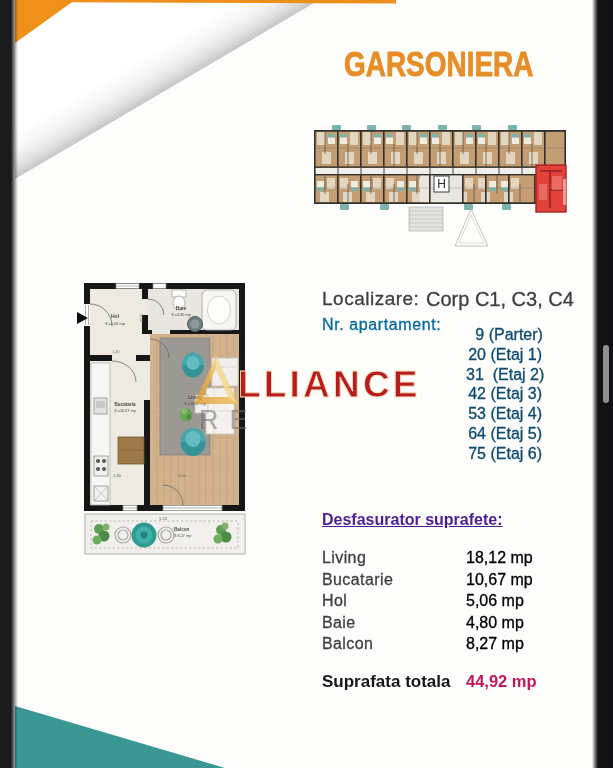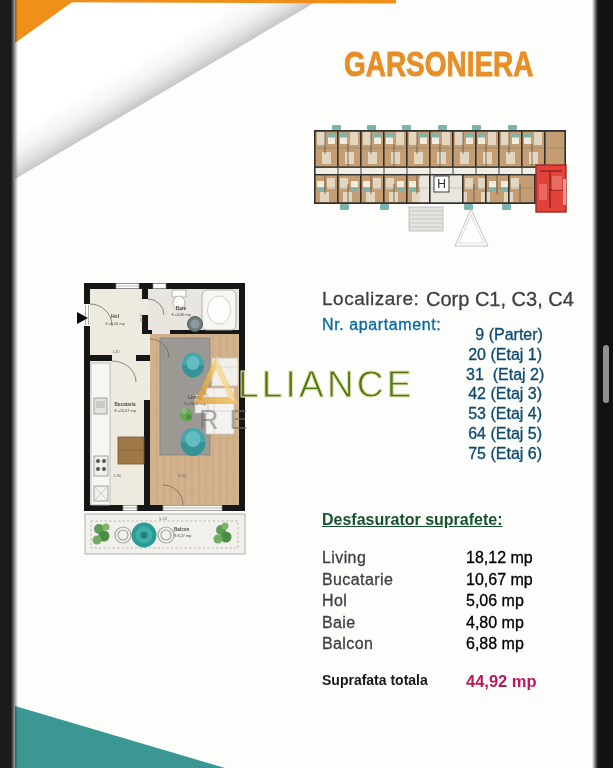--- a/index.html
+++ b/index.html
@@ -397,55 +397,55 @@
       <stop offset="0" stop-color="#dd9426"></stop>
       <stop offset="0.5" stop-color="#f0bc55"></stop>
       <stop offset="1" stop-color="#f8dc94"></stop>
     </linearGradient>
   </defs>
   <g opacity="0.78">
     <path d="M26,6 L48,54 L4,54 Z M26,19 L38.5,47 L13.5,47 Z" fill="url(#gold)" fill-rule="evenodd"></path>
     <polygon points="26,6 31,17 42,44 48,54 38.5,47 26,19" fill="#f5d98e" opacity="0.9"></polygon>
   </g>
 </svg>
-<div class="abs" style="left:238px;top:364px;font-size:37px;font-weight:normal;color:#4d7c0f;-webkit-text-stroke:0.9px #f0e2bd;letter-spacing:3.2px;">LLIANCE</div>
+<div class="abs" style="left:238px;top:364px;font-size:37px;font-weight:bold;color:#b91c1c;-webkit-text-stroke:0.9px #f0e2bd;letter-spacing:3.2px;">LLIANCE</div>
 <div class="abs" style="left:199px;top:405px;font-size:27px;color:rgba(110,110,110,0.55);letter-spacing:11px;">RE</div>
 
 <div class="abs tx" style="left:322px;top:288px;font-size:19px;letter-spacing:0.5px;color:#3f3f41;">Localizare:</div>
 <div class="abs tx" style="left:426px;top:288px;font-size:20px;color:#3f3f41;">Corp C1, C3, C4</div>
 <div class="abs tx" style="left:322px;top:316px;font-size:16px;letter-spacing:0.6px;color:#0369a1;">Nr. apartament:</div>
 <div class="abs tx" style="left:466px;top:325px;font-size:16px;color:#0c4a6e;line-height:19.8px;text-align:center;">
   <div style="padding-left:8px;">9 (Parter)</div>
   <div>20 (Etaj 1)</div>
   <div>31&nbsp; (Etaj 2)</div>
   <div>42 (Etaj 3)</div>
   <div>53 (Etaj 4)</div>
   <div>64 (Etaj 5)</div>
   <div>75 (Etaj 6)</div>
 </div>
 
-<div class="abs" style="left:322px;top:511px;font-size:16px;font-weight:bold;color:#14532d;
+<div class="abs" style="left:322px;top:511px;font-size:16px;font-weight:bold;color:#4c1d95;
      text-decoration:underline;">Desfasurator suprafete:</div>
 
 <div class="abs tx" style="left:322px;top:547px;font-size:16px;letter-spacing:0.4px;color:#3f3f41;line-height:21.5px;">
   <div>Living</div>
     <div>Bucatarie</div>
     <div>Hol</div>
     <div>Baie</div>
     <div>Balcon</div>
 </div>
 <div class="abs tx" style="left:466px;top:547px;font-size:16px;color:#000000;line-height:21.5px;">
   <div>18,12 mp</div>
     <div>10,67 mp</div>
     <div>5,06 mp</div>
     <div>4,80 mp</div>
-    <div>6,88 mp</div>
+    <div>8,27 mp</div>
 </div>
 
-<div class="abs" style="left:322px;top:672px;font-size:14px;font-weight:bold;color:#17171a;">Suprafata totala</div>
+<div class="abs" style="left:322px;top:672px;font-size:17px;font-weight:bold;color:#17171a;">Suprafata totala</div>
 <div class="abs" style="left:466px;top:672px;font-size:16.5px;font-weight:bold;color:#be185d;">44,92 mp</div>
 
 <svg class="abs" style="left:0;top:700px" width="240" height="68" viewBox="0 0 240 68">
   <polygon points="15,6 225,68 15,68" fill="#3a9793"></polygon>
 </svg>
 
 <div class="abs" style="left:0;top:0;width:19px;height:768px;background:linear-gradient(90deg,#1a1a1c 0px,#1b1b1d 11px,rgba(27,27,29,0.55) 14px,rgba(27,27,29,0) 18px);"></div>
 <div class="abs" style="left:592px;top:0;width:21px;height:768px;background:linear-gradient(270deg,#121214 0px,#131315 15px,rgba(19,19,21,0.55) 18px,rgba(19,19,21,0) 21px);"></div>
 <div class="abs" style="left:603px;top:345px;width:6px;height:58px;background:#8e8e93;border-radius:3px;"></div>
 

